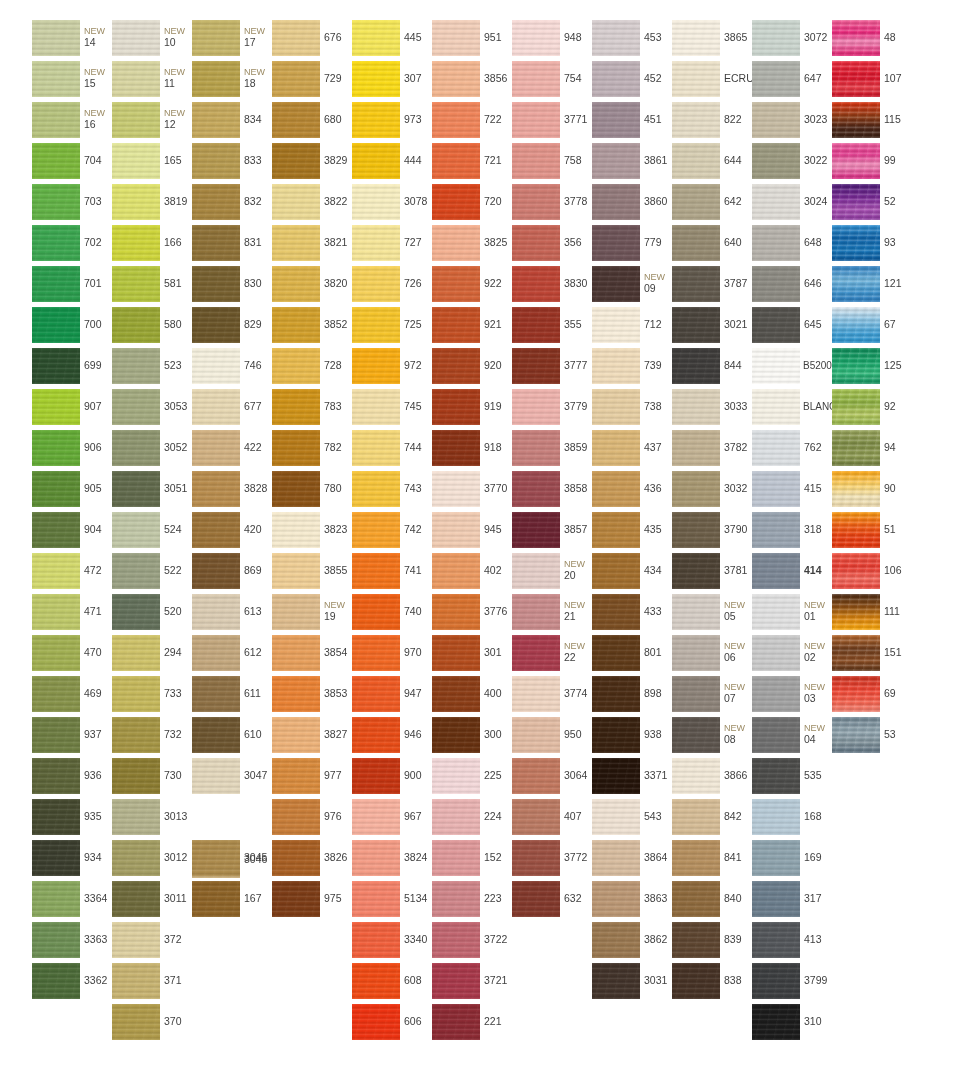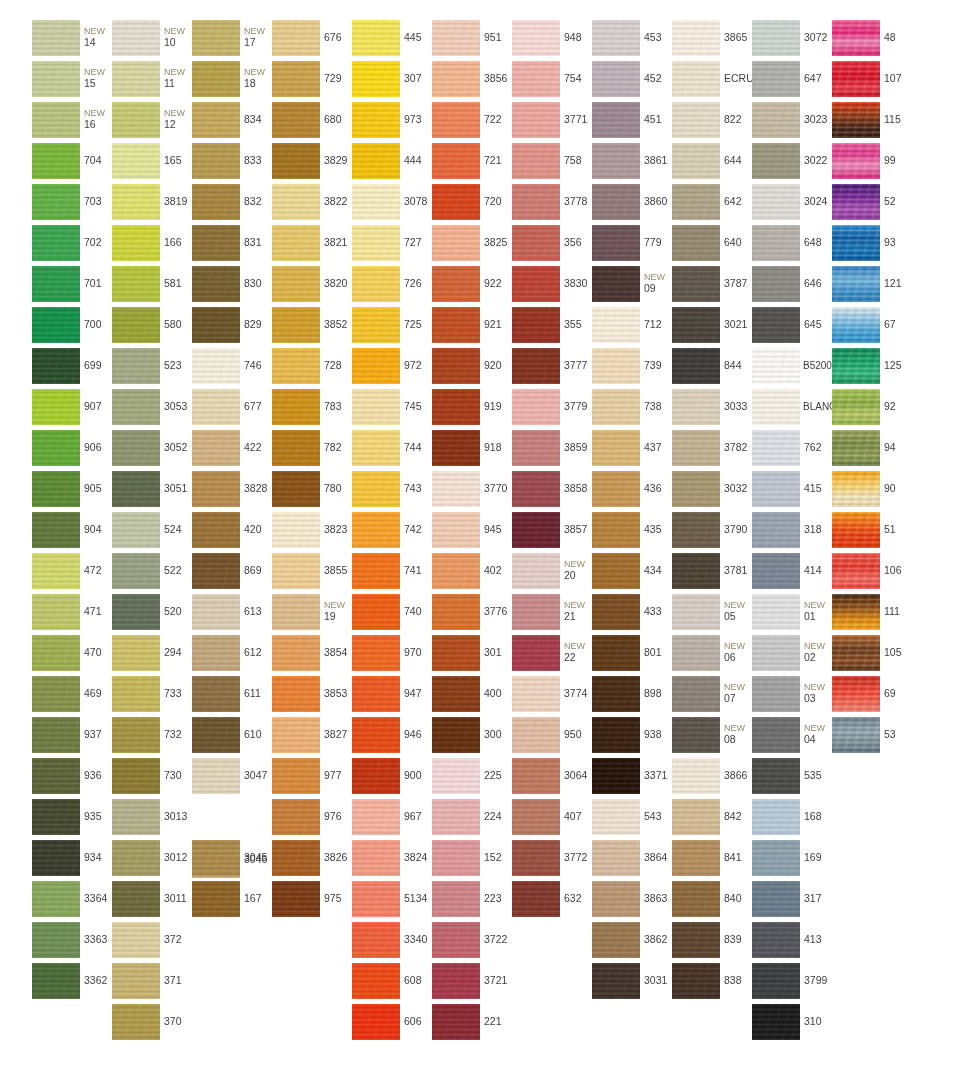--- a/index.html
+++ b/index.html
@@ -2153,21 +2153,21 @@
       </div>
       <div class="cell" style="top: 510px;">
         <div class="sw flat" style="background-color: rgb(154, 165, 177);">
           <div class="tex"></div>
           <div class="tex2"></div>
         </div>
         <div class="lbl single">
           <span class="num">318</span>
         </div>
       </div>
-      <div class="cell" style="top: 551px;">
+      <div class="cell" style="top: 551px; font-weight: bold;">
         <div class="sw flat" style="background-color: rgb(124, 135, 149);">
           <div class="tex"></div>
           <div class="tex2"></div>
         </div>
         <div class="lbl single">
           <span class="num">414</span>
         </div>
       </div>
       <div class="cell" style="top: 592px;">
         <div class="sw flat" style="background-color: rgb(226, 226, 226);">
@@ -2408,21 +2408,21 @@
         <div class="lbl single">
           <span class="num">111</span>
         </div>
       </div>
       <div class="cell" style="top: 633px;">
         <div class="sw" style="background: linear-gradient(rgb(180, 102, 44), rgb(109, 60, 28) 40%, rgb(138, 76, 34) 72%, rgb(92, 52, 24) 100%);">
           <div class="tex"></div>
           <div class="tex2"></div>
         </div>
         <div class="lbl single">
-          <span class="num">105</span>
+          <span class="num">151</span>
         </div>
       </div>
       <div class="cell" style="top: 674px;">
         <div class="sw" style="background: linear-gradient(rgb(200, 48, 30), rgb(239, 68, 50) 40%, rgb(244, 96, 76) 72%, rgb(240, 130, 114) 100%);">
           <div class="tex"></div>
           <div class="tex2"></div>
         </div>
         <div class="lbl single">
           <span class="num">69</span>
         </div>

